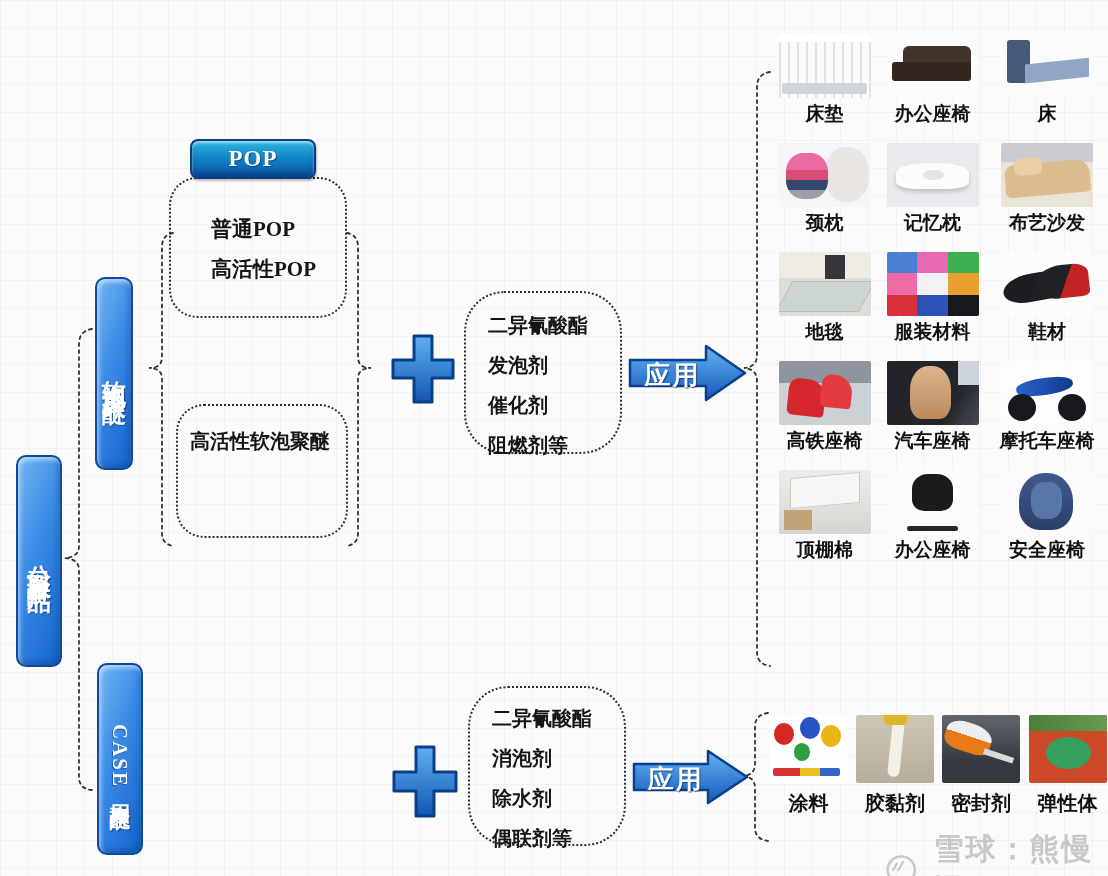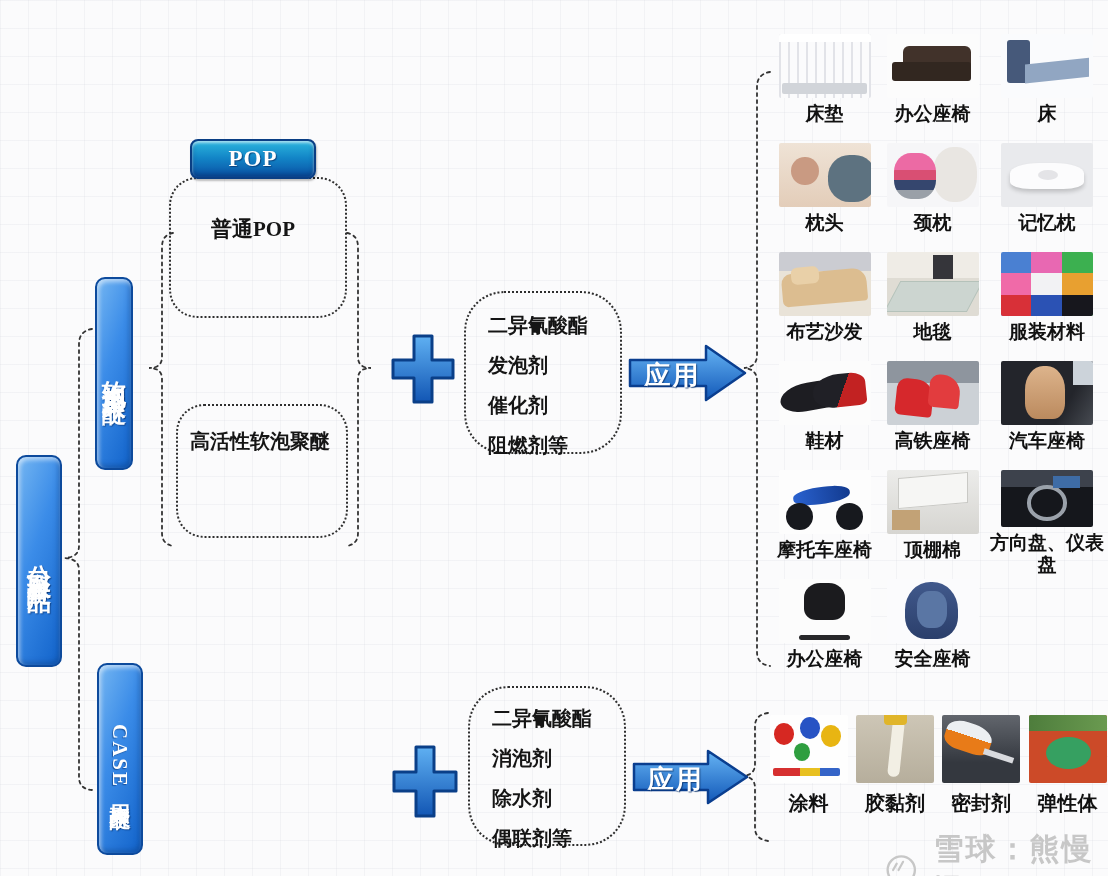--- a/index.html
+++ b/index.html
@@ -206,20 +206,21 @@
     </g>
   </svg>
 
   <div class="vpill company">公司聚醚产品</div>
   <div class="vpill soft">软泡用聚醚</div>
   <div class="vpill case">CASE用聚醚</div>
 
   <div class="hbtn pop">POP</div>
   <div class="dotbox grp-pop">
     <div class="line">普通POP</div>
+    <div class="line">高活性POP</div>
   </div>
 
   <div class="dotbox grp-general">
     <div class="line">高活性软泡聚醚</div>
   </div>
 
   <div class="plus top">
     <svg width="72" height="78" viewBox="0 0 72 78">
       <defs>
         <linearGradient id="pg1" x1="0" y1="0" x2="0" y2="1">
@@ -267,27 +268,20 @@
         <div class="cap">办公座椅</div>
       </div>
       <div class="cell">
         <div class="thumb t-bed-blue">
           <span class="s1"></span>
           <span class="s2"></span>
         </div>
         <div class="cap">床</div>
       </div>
       <div class="cell">
-        <div class="thumb t-pillow-person">
-          <span class="s1"></span>
-          <span class="s2"></span>
-        </div>
-        <div class="cap">枕头</div>
-      </div>
-      <div class="cell">
         <div class="thumb t-neck-pillow">
           <span class="s1"></span>
           <span class="s2"></span>
         </div>
         <div class="cap">颈枕</div>
       </div>
       <div class="cell">
         <div class="thumb t-memory-pillow">
           <span class="s1"></span>
           <span class="s2"></span>
@@ -342,27 +336,20 @@
           <span class="s2"></span>
         </div>
         <div class="cap">摩托车座椅</div>
       </div>
       <div class="cell">
         <div class="thumb t-headliner">
           <span class="s1"></span>
           <span class="s2"></span>
         </div>
         <div class="cap">顶棚棉</div>
-      </div>
-      <div class="cell">
-        <div class="thumb t-dashboard">
-          <span class="s1"></span>
-          <span class="s2"></span>
-        </div>
-        <div class="cap">方向盘、仪表盘</div>
       </div>
       <div class="cell">
         <div class="thumb t-office-chair">
           <span class="s1"></span>
           <span class="s2"></span>
         </div>
         <div class="cap">办公座椅</div>
       </div>
       <div class="cell">
         <div class="thumb t-child-seat">

